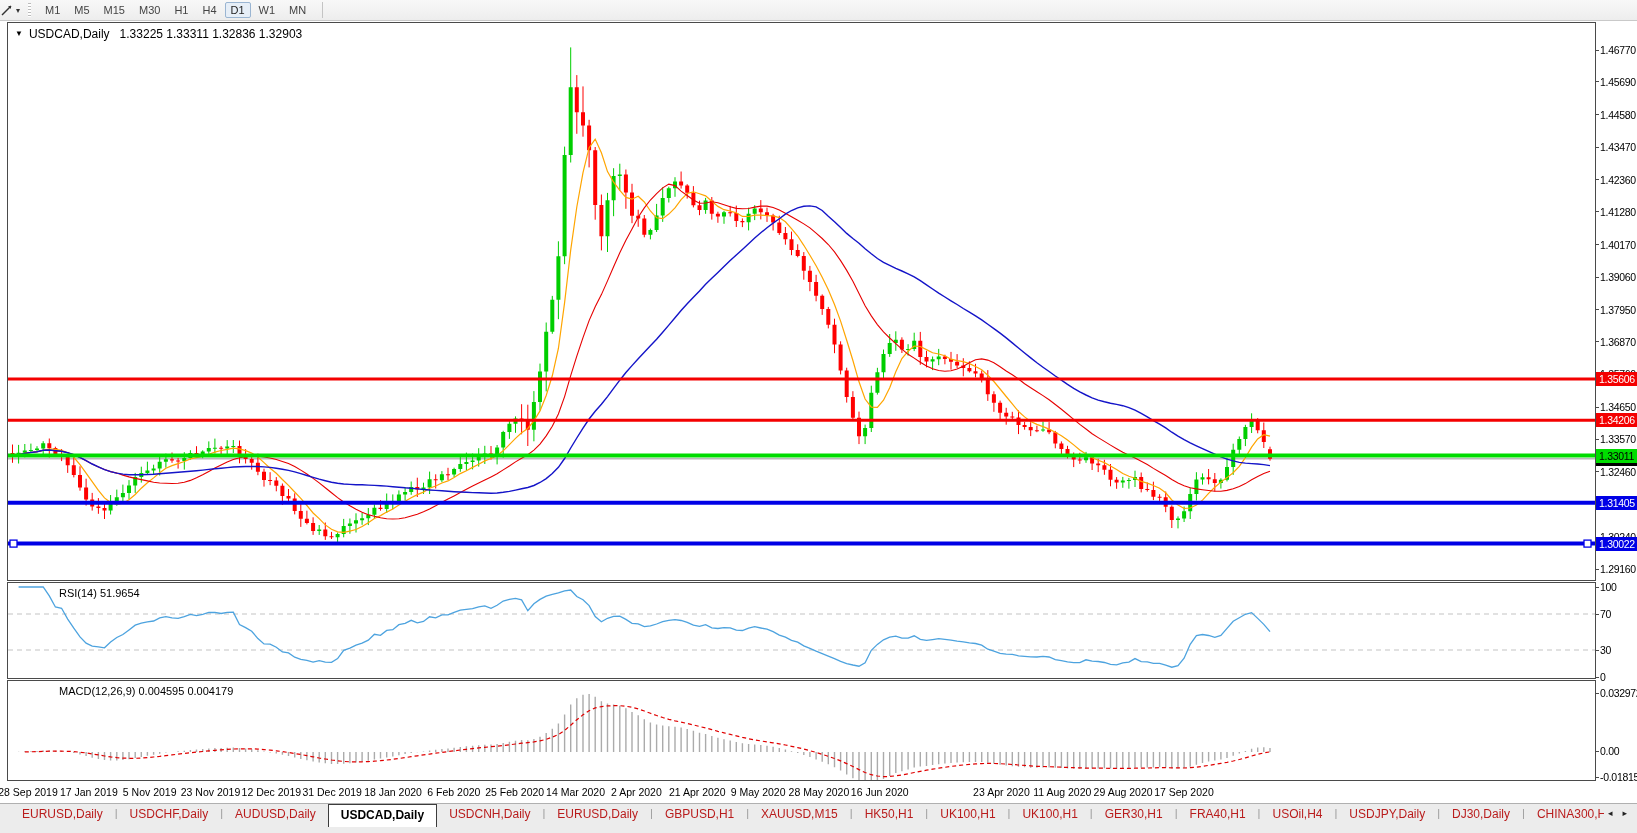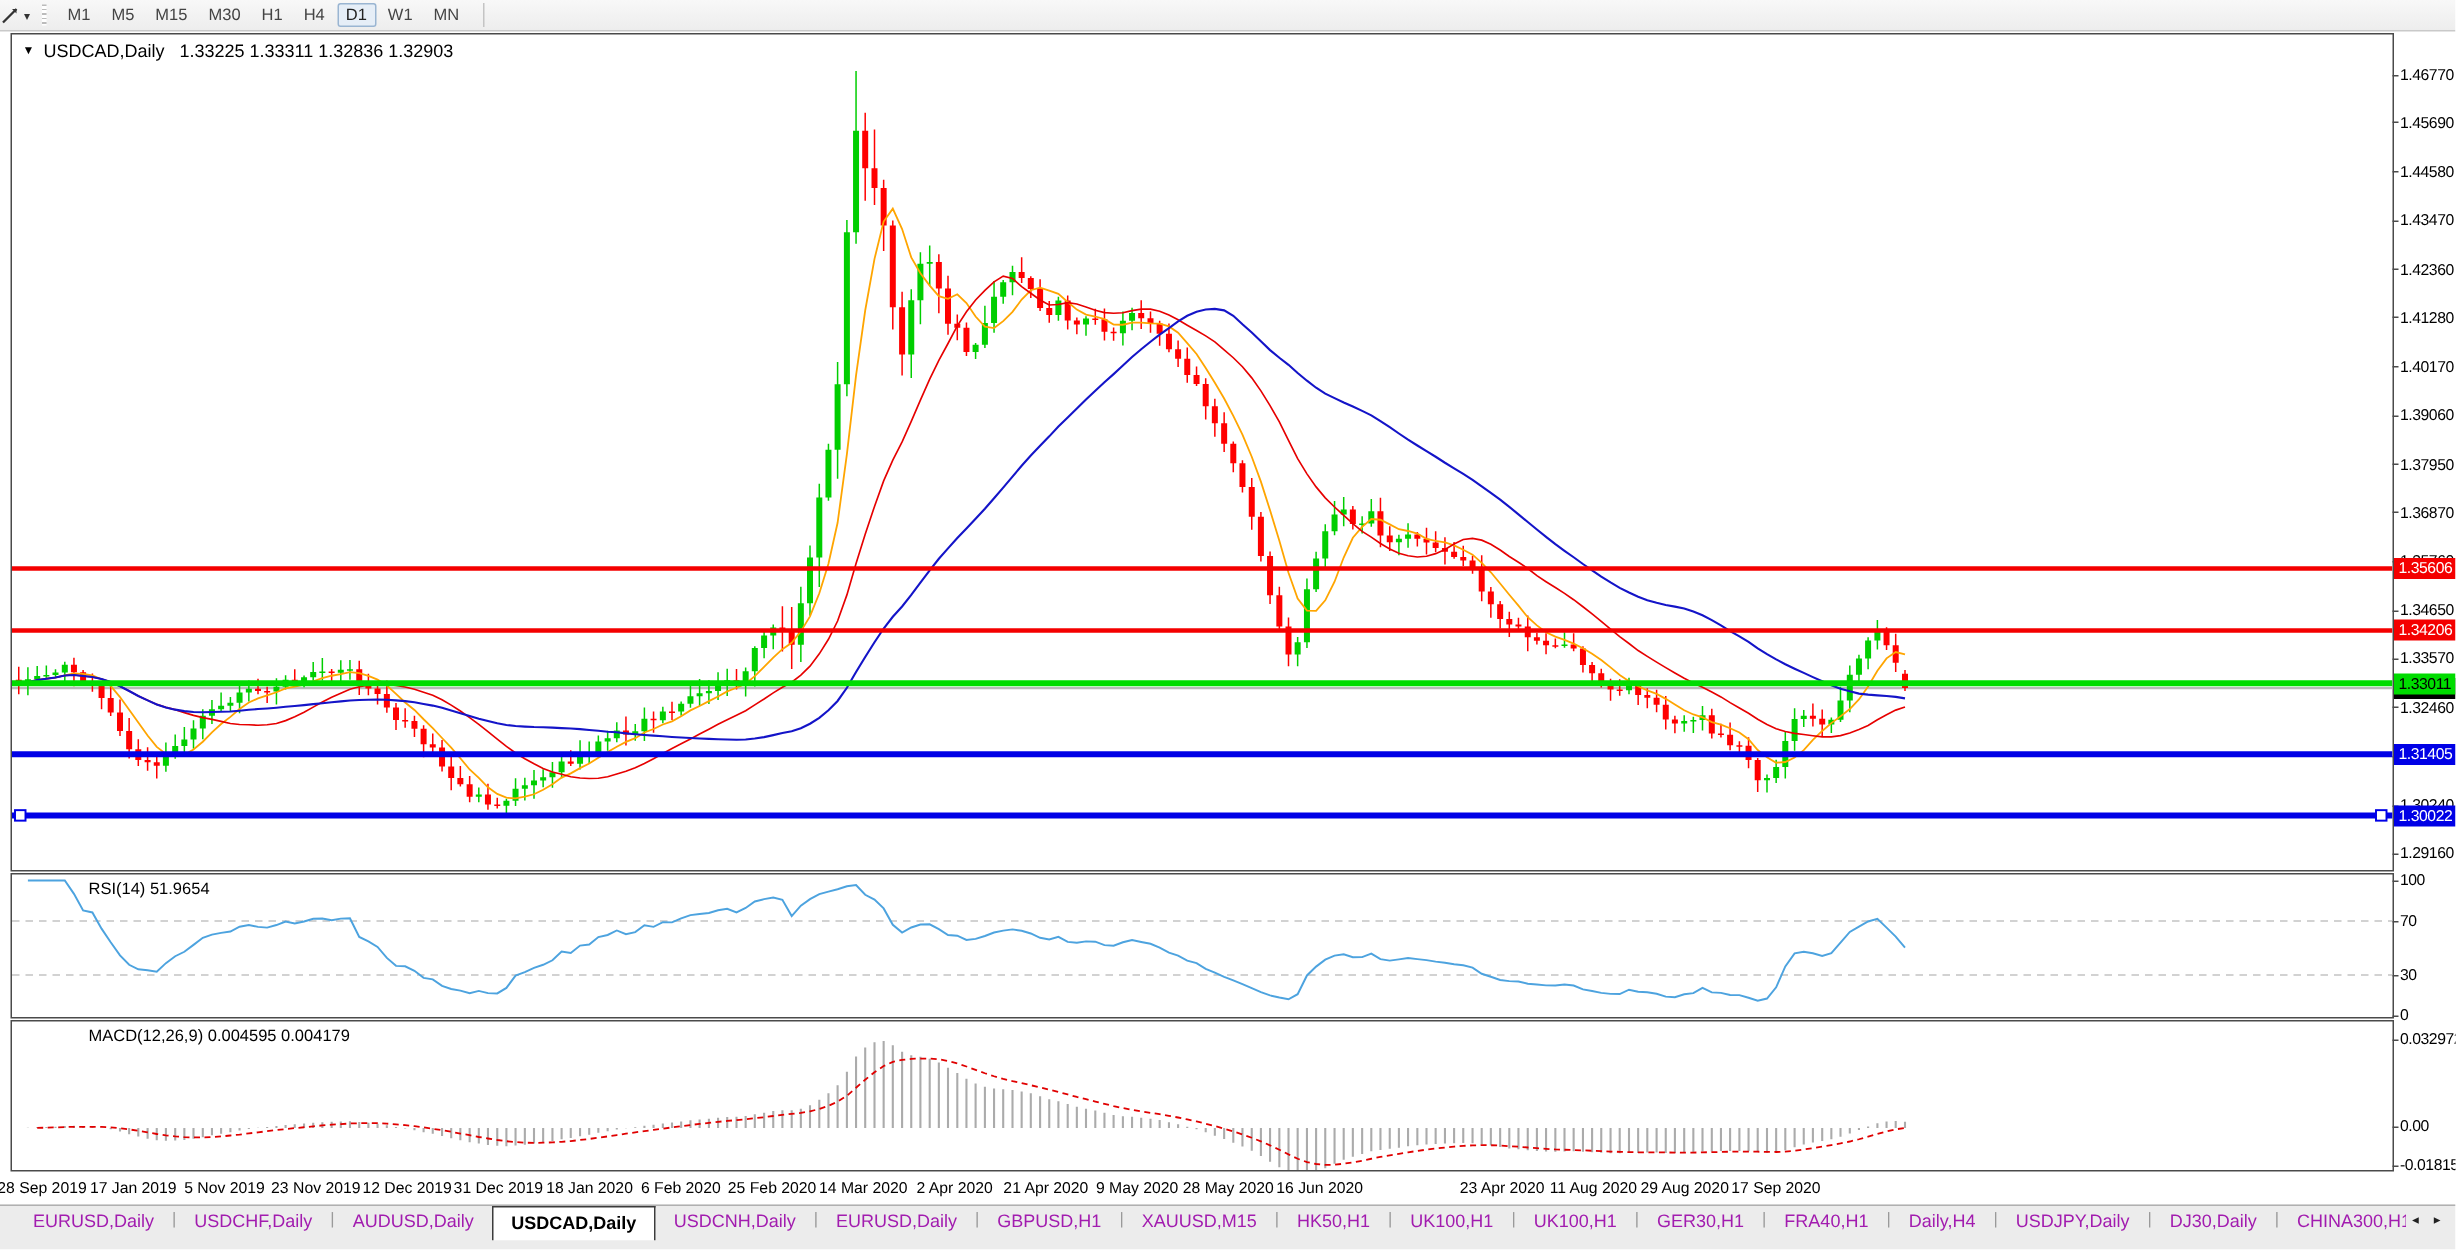--- a/index.html
+++ b/index.html
@@ -45,21 +45,21 @@
            padding-left:3px; letter-spacing:-0.3px; color:#fff; z-index:3; }
 
   
   #date-axis { position:absolute; left:0; top:782px; width:1637px; height:20px; }
   .date-label { position:absolute; top:4px; transform:translateX(-50%); font-size:10.5px; color:#000; white-space:nowrap; }
 
   
   .tabbar { position:absolute; left:0; top:803px; width:1637px; height:30px;
             background:#ececec; border-top:1px solid #b0b0b0; display:flex; align-items:flex-start; }
   #tabs { display:flex; align-items:stretch; height:23px; padding-left:10px; overflow:hidden; flex:1 1 auto; }
-  .tab { font-size:12px; color:#a21caf; padding:3px 12px 0 12px; white-space:nowrap; cursor:default; }
+  .tab { font-size:12px; color:#b91c1c; padding:3px 12px 0 12px; white-space:nowrap; cursor:default; }
   .tab.active { background:#fff; border:1px solid #3c3c3c; border-bottom:none; font-weight:bold; color:#000; }
   .tab-sep { color:#9a9a9a; padding-top:3px; font-size:11px; }
   .tab-scroll { display:flex; gap:10px; padding:4px 10px 0 4px; font-size:9px; color:#222; }
 </style>
 </head>
 <body>
 
 <div class="screen">
 
   <div class="toolbar">
@@ -230,21 +230,21 @@
         <div class="tab">HK50,H1</div>
         <div class="tab-sep">|</div>
         <div class="tab">UK100,H1</div>
         <div class="tab-sep">|</div>
         <div class="tab">UK100,H1</div>
         <div class="tab-sep">|</div>
         <div class="tab">GER30,H1</div>
         <div class="tab-sep">|</div>
         <div class="tab">FRA40,H1</div>
         <div class="tab-sep">|</div>
-        <div class="tab">Daily,H4</div>
+        <div class="tab">USOil,H4</div>
         <div class="tab-sep">|</div>
         <div class="tab">USDJPY,Daily</div>
         <div class="tab-sep">|</div>
         <div class="tab">DJ30,Daily</div>
         <div class="tab-sep">|</div>
         <div class="tab">CHINA300,H1</div>
       </div>
     <div class="tab-scroll">
       <span>◂</span>
       <span>▸</span>

